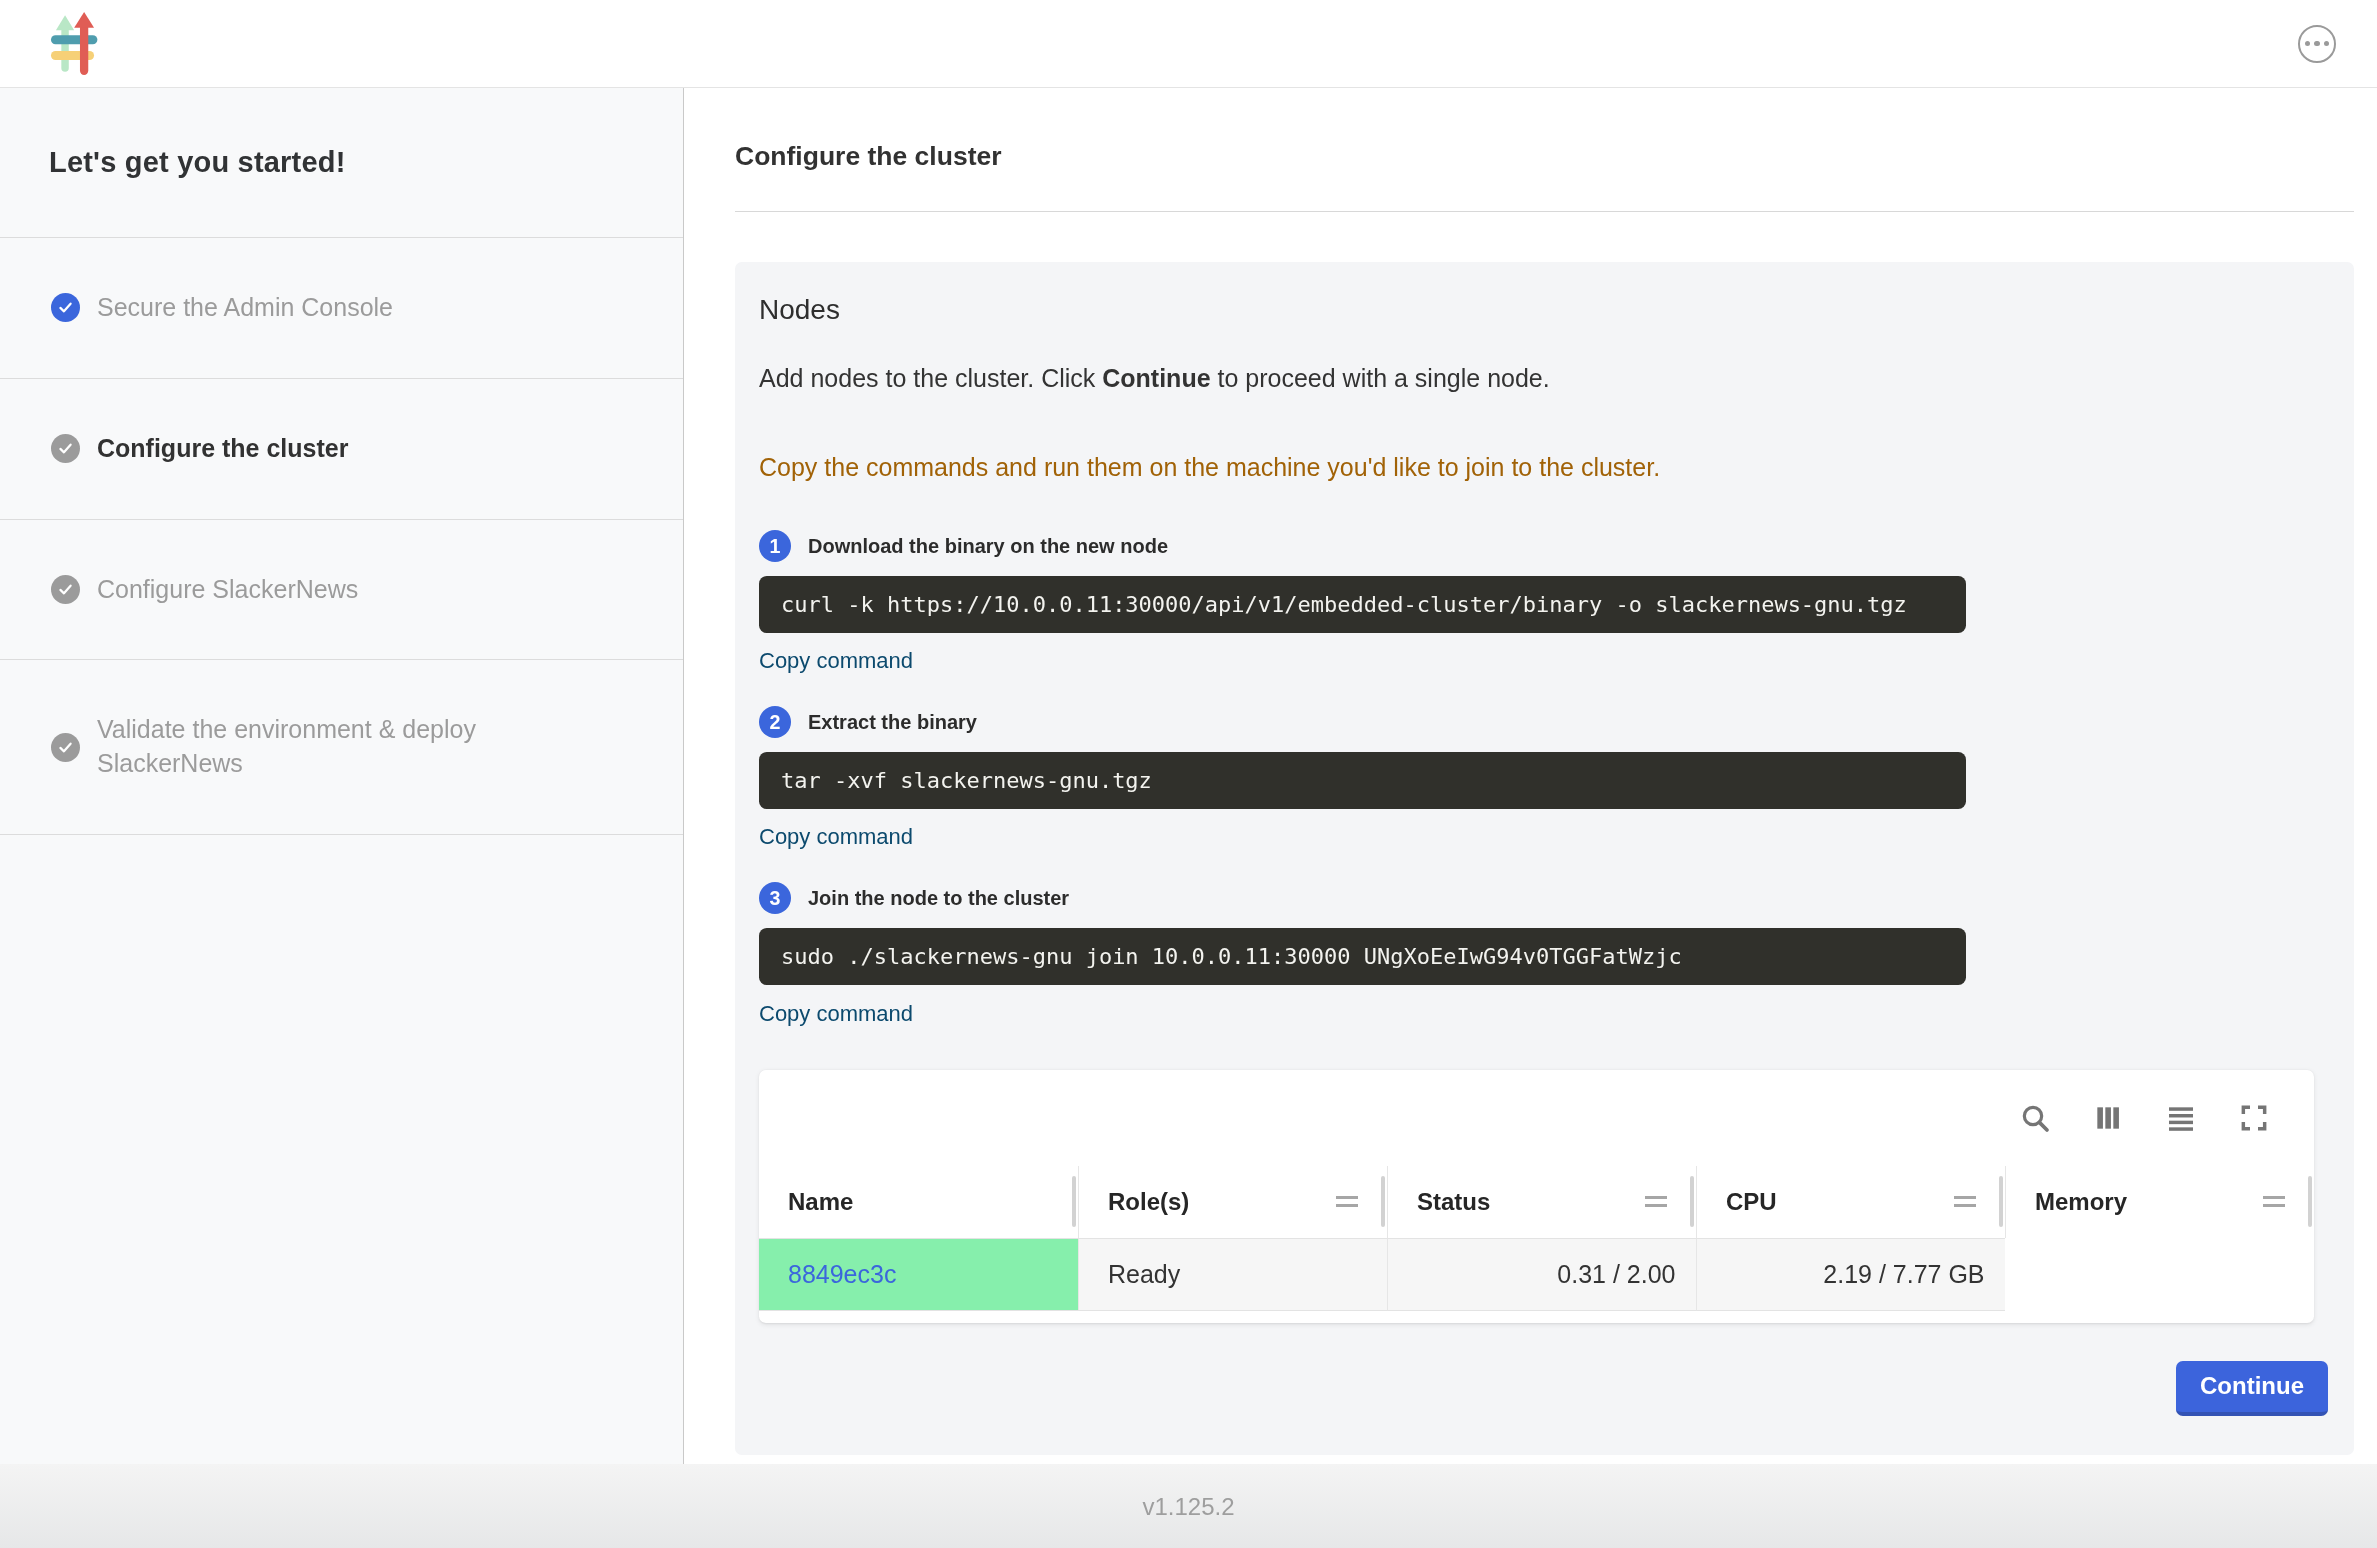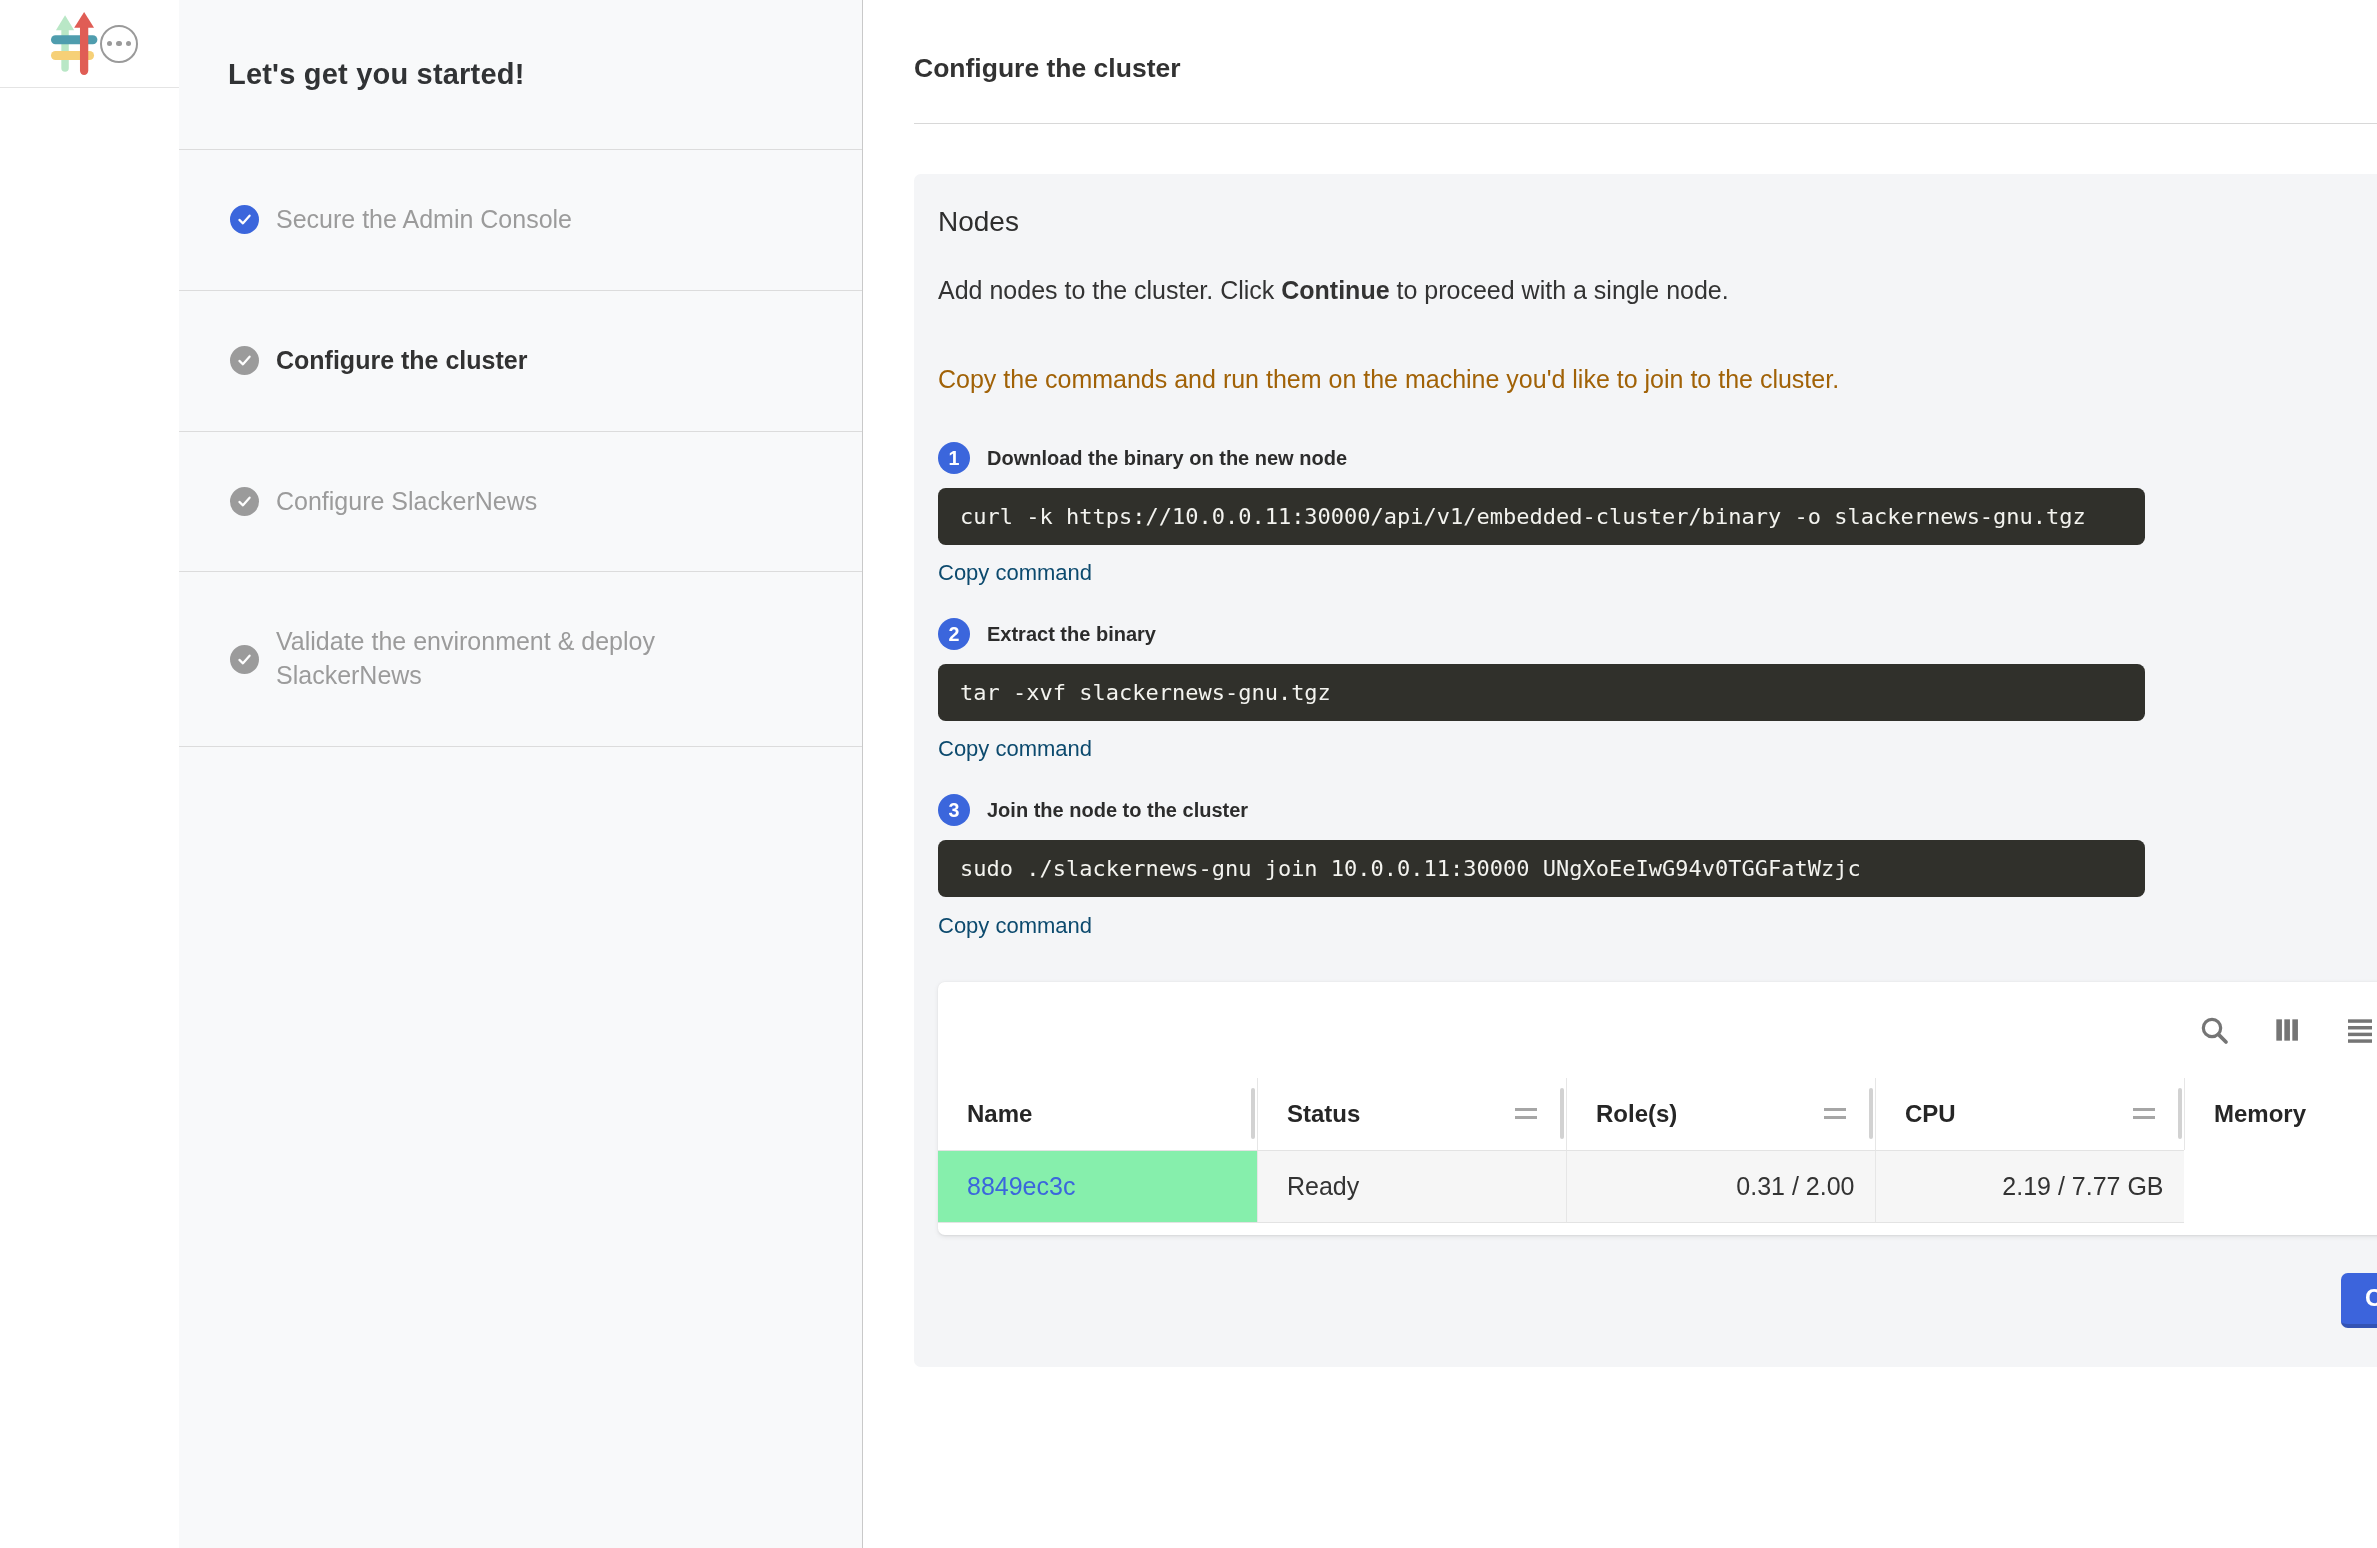--- a/index.html
+++ b/index.html
@@ -3,21 +3,21 @@
 <meta charset="utf-8">
 <style>
   * { margin: 0; padding: 0; box-sizing: border-box; }
   html, body { width: 2377px; height: 1549px; }
   body {
     font-family: "Liberation Sans", sans-serif;
     background: #ffffff;
     color: #323232;
     overflow: hidden;
   }
-  .app { width: 2377px; height: 1549px; display: flex; flex-direction: row; }
+  .app { width: 2377px; height: 1549px; display: flex; flex-direction: column; }
 
   
   .topbar {
     height: 88px; flex: 0 0 88px;
     background: #ffffff;
     border-bottom: 1.7px solid #e4e4e4;
     display: flex; align-items: center; justify-content: space-between;
     padding: 0 41px 0 50px;
   }
   .logo { width: 50px; height: 63px; display: block; }
@@ -322,27 +322,27 @@
           </div>
 
           <div class="grid">
             <div class="grid-row">
               <div class="hcell">
                 <span class="hlabel">Name</span>
                 <span class="hspacer"></span>
                 <span class="resize-handle"></span>
               </div>
               <div class="hcell">
+                <span class="hlabel">Role(s)</span>
+                <span class="hspacer"></span>
+                <span class="eq-icon"></span>
+                <span class="resize-handle"></span>
+              </div>
+              <div class="hcell">
                 <span class="hlabel">Status</span>
-                <span class="hspacer"></span>
-                <span class="eq-icon"></span>
-                <span class="resize-handle"></span>
-              </div>
-              <div class="hcell">
-                <span class="hlabel">Role(s)</span>
                 <span class="hspacer"></span>
                 <span class="eq-icon"></span>
                 <span class="resize-handle"></span>
               </div>
               <div class="hcell">
                 <span class="hlabel">CPU</span>
                 <span class="hspacer"></span>
                 <span class="eq-icon"></span>
                 <span class="resize-handle"></span>
               </div>

